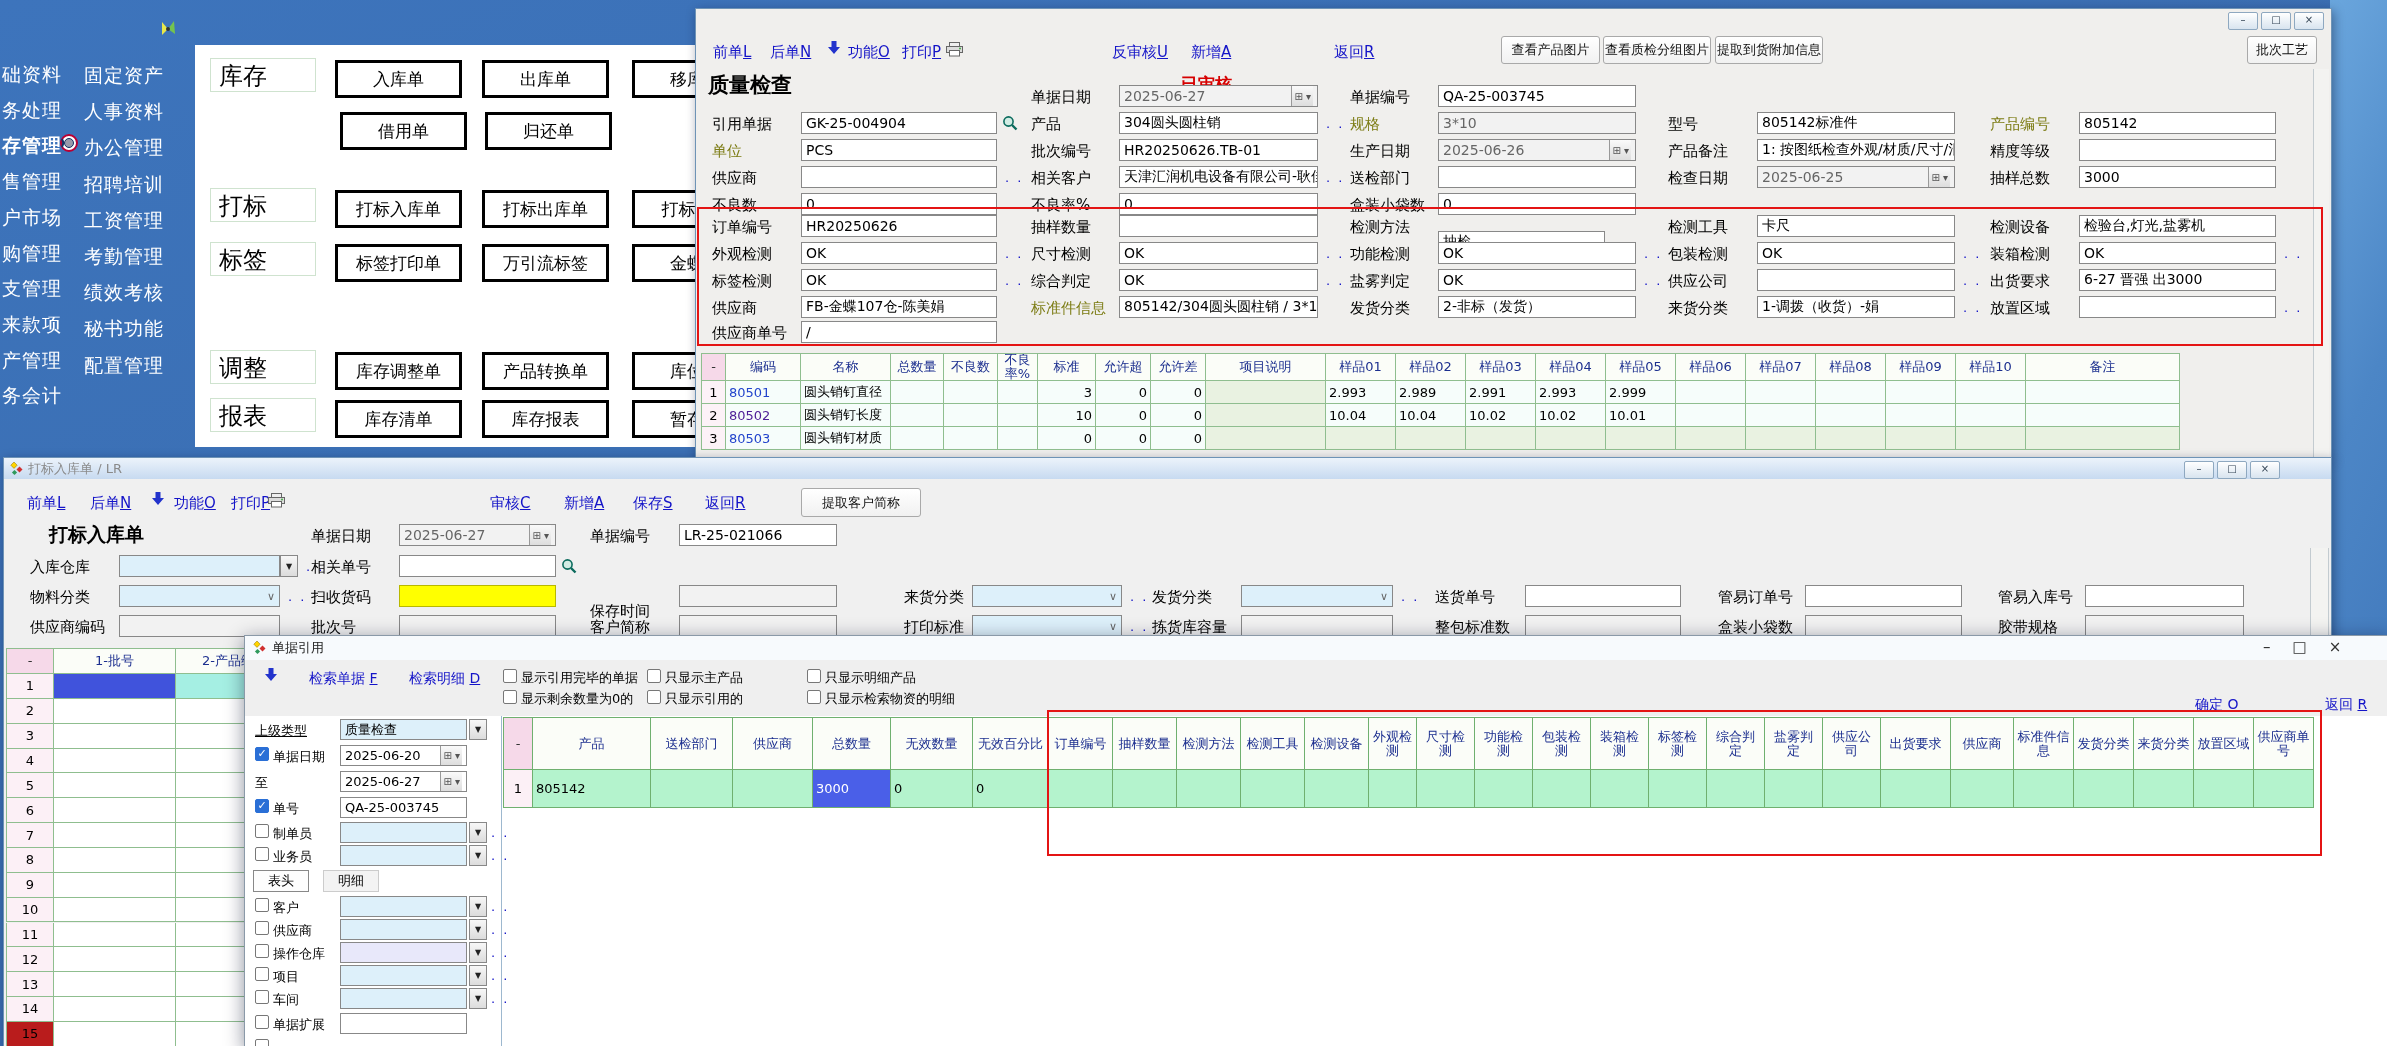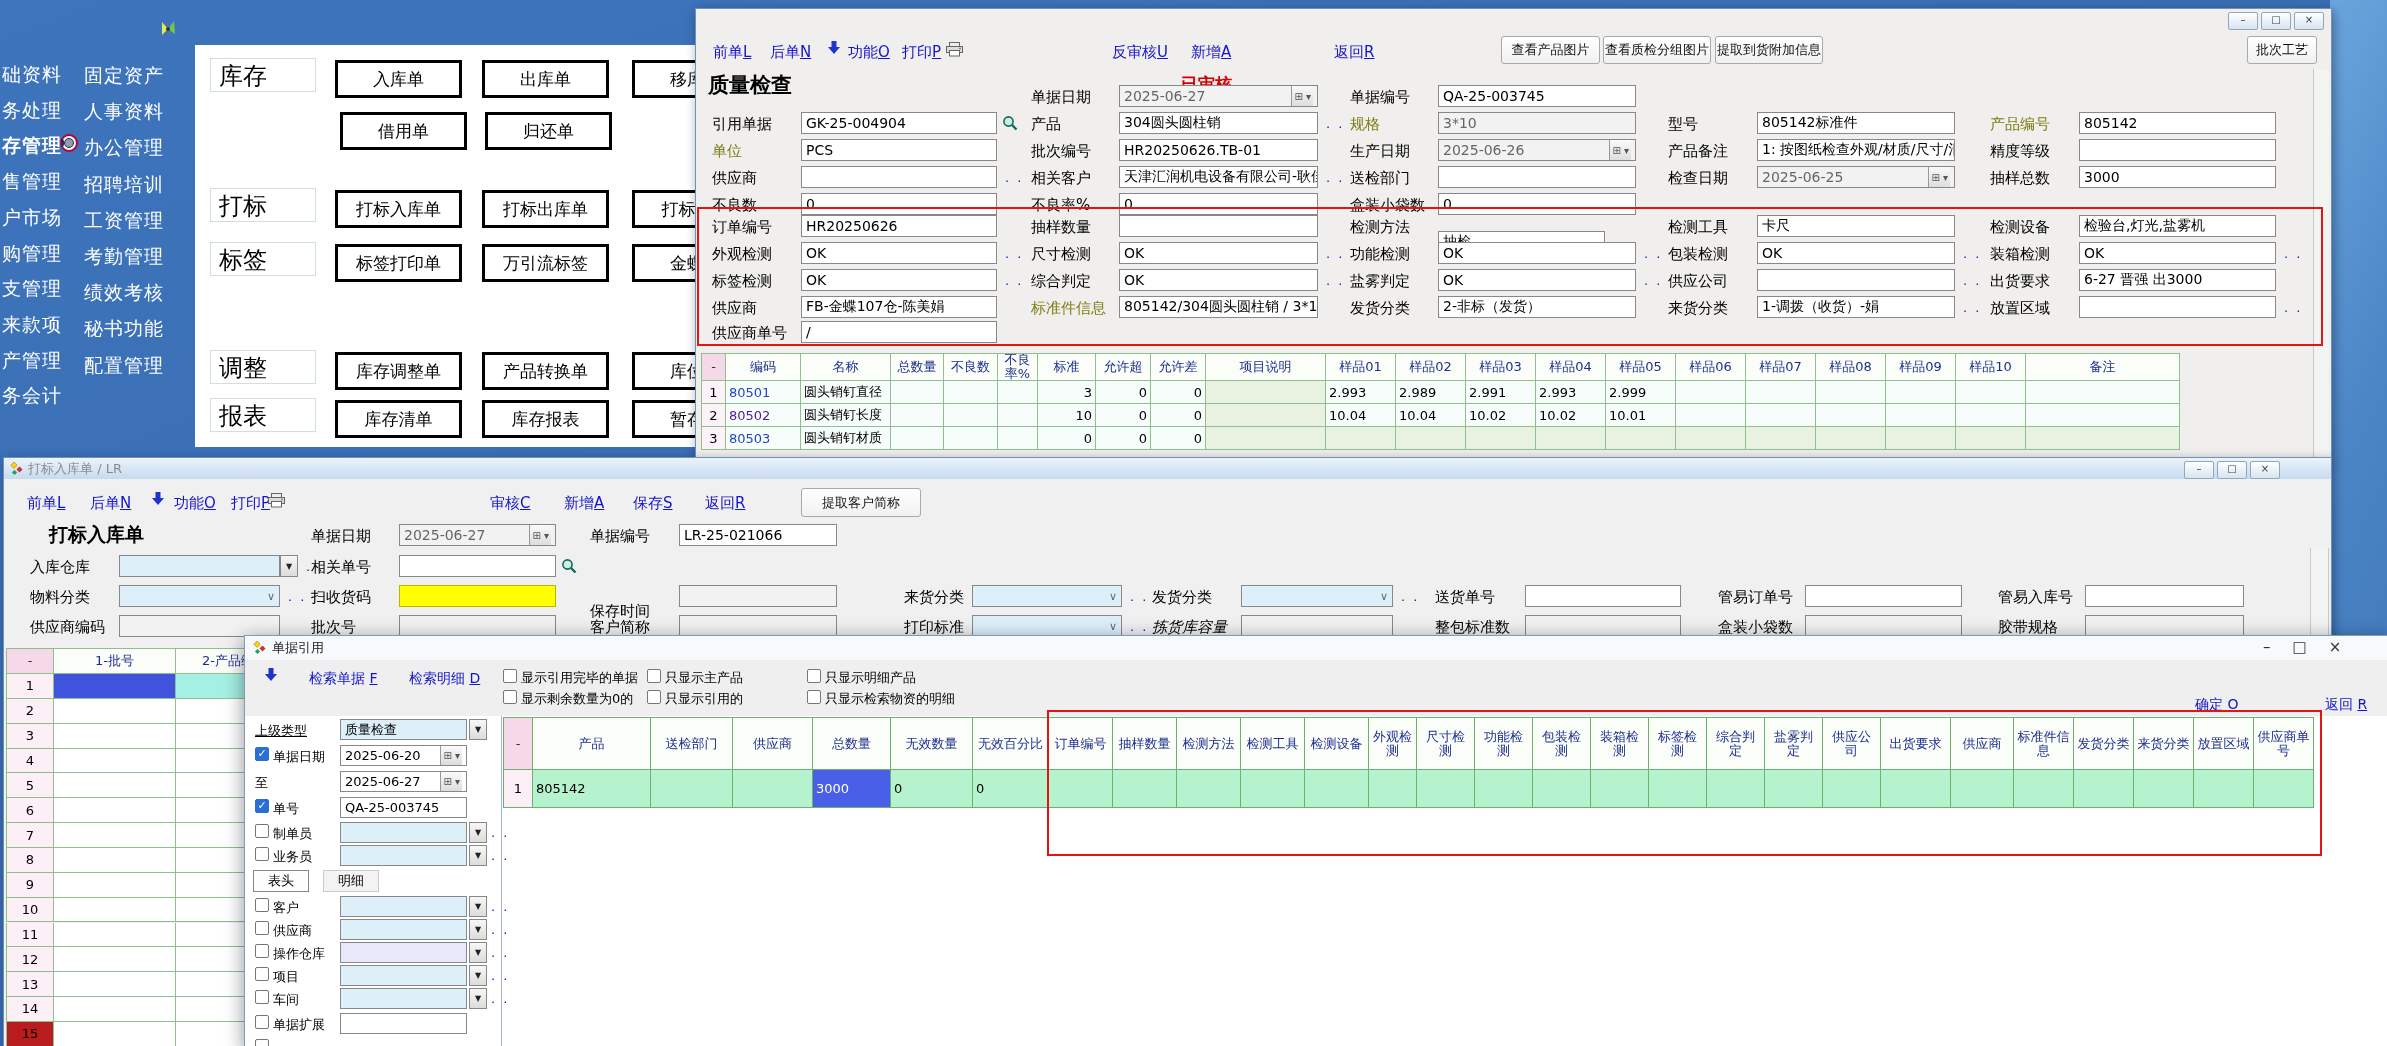--- a/index.html
+++ b/index.html
@@ -546,21 +546,21 @@
       <div class="lbl" style="left: 586px; top: 160px;">客户简称</div>
       <div class="inp dis" style="left: 675px; top: 157px; width: 158px;">
         <span></span>
       </div>
       <div class="lbl" style="left: 900px; top: 160px;">打印标准</div>
       <div class="inp cyan" style="left: 968px; top: 157px; width: 150px;">
         <span></span>
         <span class="flatdd">∨</span>
       </div>
       <div class="dots" style="left: 1126px; top: 161px;">. .</div>
-      <div class="lbl" style="left: 1148px; top: 160px; font-style: italic;">拣货库容量</div>
+      <div class="lbl" style="left: 1148px; top: 160px;">拣货库容量</div>
       <div class="inp dis" style="left: 1237px; top: 157px; width: 152px;">
         <span></span>
       </div>
       <div class="lbl" style="left: 1431px; top: 160px;">整包标准数</div>
       <div class="inp dis" style="left: 1521px; top: 157px; width: 156px;">
         <span></span>
       </div>
       <div class="lbl" style="left: 1714px; top: 160px;">盒装小袋数</div>
       <div class="inp dis" style="left: 1801px; top: 157px; width: 157px;">
         <span></span>

